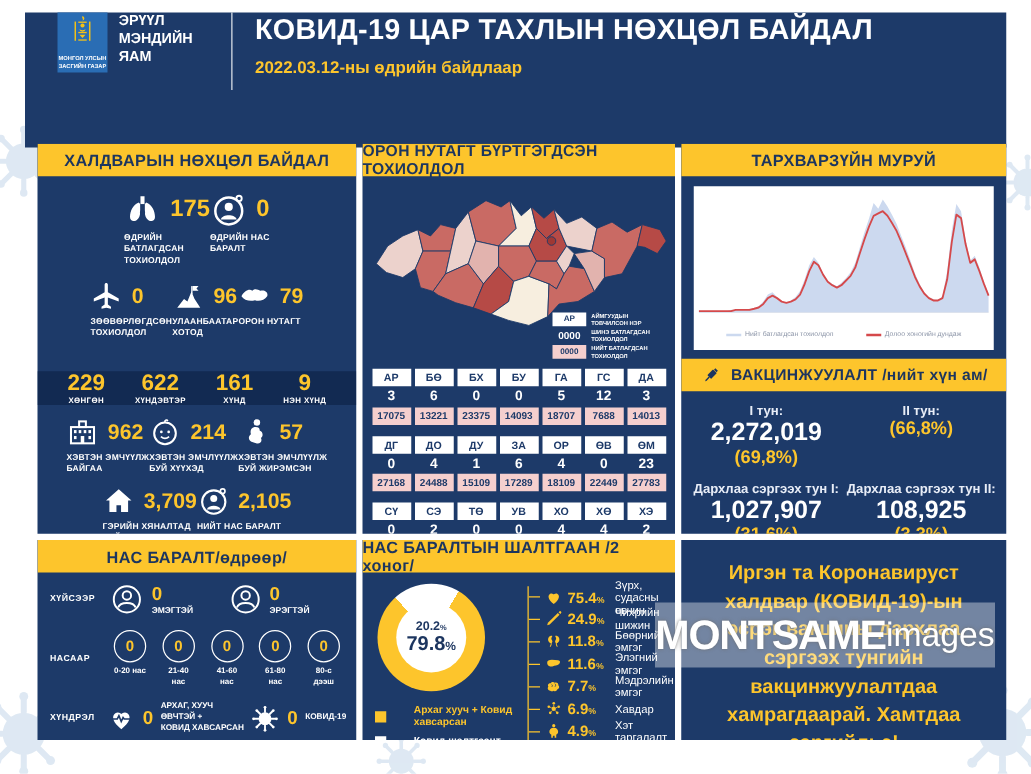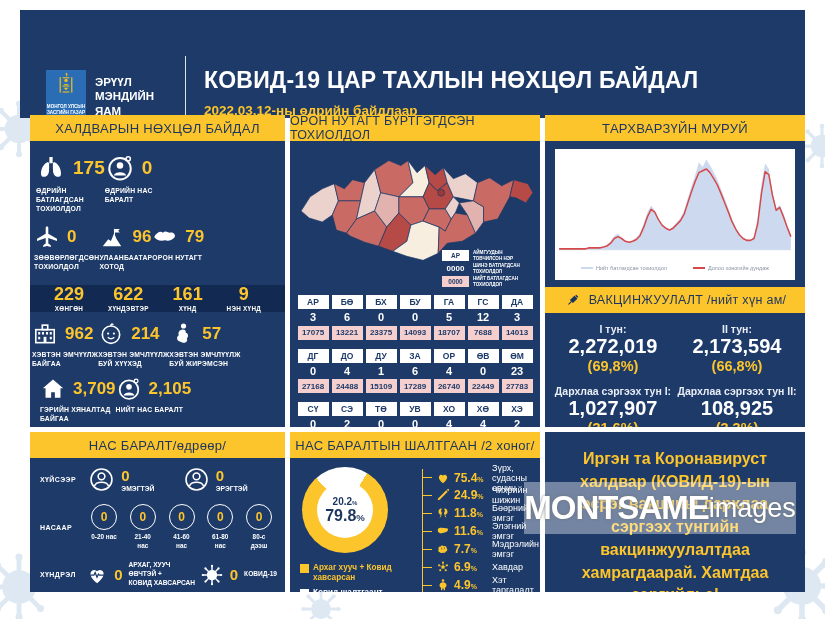--- a/index.html
+++ b/index.html
@@ -6,47 +6,47 @@
     --navy:#1d3a69; --navy-dark:#152e57; --navy-deep:#122a52;
     --yellow:#fdc52c; --pink-cell:#f5cfce;
     --map-dark:#b64a46; --map-med:#c96a64; --map-light:#ecd2cc; --map-light2:#e2b3ae; --map-cream:#f7eedf;
     --chart-area:#ccd9ef; --chart-line:#d5494b; --logo-blue:#2a6db4; --decor:#d9e5f1;
   }
   *{margin:0;padding:0;box-sizing:border-box}
   html,body{width:825px;height:619px}
   body{font-family:"Liberation Sans","DejaVu Sans",sans-serif;background:#fff;position:relative;overflow:hidden;color:#fff}
   .deco{position:absolute;color:var(--decor);opacity:.85;z-index:0}
   
-  header{position:absolute;left:20px;top:10px;width:785px;height:108px;background:var(--navy);display:flex;align-items:flex-end;z-index:1}
+  header{position:absolute;left:20px;top:10px;width:785px;height:108px;background:var(--navy);display:flex;align-items:flex-start;z-index:1}
   .logo-box{width:40px;height:48px;background:var(--logo-blue);margin-left:26px;display:flex;flex-direction:column;align-items:center;justify-content:flex-start;padding-top:2px}
   .logo-box svg{width:16px;height:30px}
   .logo-caption{font-size:4.6px;font-weight:bold;color:#fff;text-align:center;line-height:1.25;margin-top:2px;white-space:pre-line}
   .ministry{font-size:11.5px;font-weight:bold;line-height:1.25;margin-left:9px;white-space:pre-line;width:84px}
   .hdr-div{width:1px;height:62px;background:rgba(255,255,255,.85);margin:0 18px 0 6px}
   .hdr-title{font-size:23px;font-weight:bold;letter-spacing:.2px}
   .hdr-date{font-size:13.5px;color:var(--yellow);font-weight:bold;margin-top:9px}
   
   main{position:absolute;left:30px;top:115px;width:775px;height:477px;display:grid;grid-template-columns:255px 250px 260px;grid-template-rows:312px 160px;gap:5px;z-index:1}
   .panel{background:var(--navy);display:flex;flex-direction:column;overflow:hidden}
-  .pt{height:26px;flex:none;background:var(--yellow);color:#1c355f;font-weight:normal;font-size:13px;display:flex;align-items:center;justify-content:center;letter-spacing:.3px}
+  .pt{height:26px;flex:none;background:var(--yellow);color:#1c355f;font-weight:bold;font-size:13px;display:flex;align-items:center;justify-content:center;letter-spacing:.3px}
   
-  .inf-row{display:flex;justify-content:flex-start;align-items:flex-start}
+  .inf-row{display:flex;justify-content:center;align-items:flex-start}
   .r1{padding:12px 6px 2px 6px}
   .r2{padding:8px 4px 6px 4px}
   .r3{padding:9px 2px 2px 2px}
   .r4{padding:6px 10px}
   .stat{display:flex;flex-direction:column;max-width:92px}
   .stat-top{display:flex;align-items:center;gap:7px}
   .ic{color:#fff;flex:none}
   .ic-lg{width:30px;height:30px}
   .ic-md{width:26px;height:26px}
   .sv{color:var(--yellow);font-weight:bold;font-size:19px}
   .sv-sm{font-size:17px}
   .sl{font-size:6.8px;font-weight:bold;line-height:1.35;margin-top:3px;white-space:pre-line;letter-spacing:.2px}
-  .sev{height:48px;background:var(--navy-deep);display:flex;align-items:flex-start;justify-content:space-evenly;margin-top:8px}
+  .sev{height:48px;background:var(--navy-deep);display:flex;align-items:flex-start;justify-content:space-evenly;margin-top:20px}
   .sev-cell{text-align:center}
   .sev-v{color:var(--yellow);font-weight:bold;font-size:18px;line-height:1.1}
   .sev-l{font-size:6.3px;font-weight:bold;letter-spacing:.3px}
   
   .map-wrap{position:relative;flex:none;height:148px;padding:4px 4px 0 4px}
   .map-wrap svg{width:100%;height:100%}
   .map-legend{position:absolute;right:9px;bottom:2px;display:flex;flex-direction:column;gap:2px}
   .lg-row{display:flex;align-items:center;gap:4px}
   .lg-box{width:27px;height:11px;background:#fff;color:var(--navy);font-size:6.5px;font-weight:bold;display:flex;align-items:center;justify-content:center;flex:none}
   .lg-plain{background:none;color:#fff;font-size:8px}
@@ -85,21 +85,21 @@
   .comp-item svg{width:24px;height:24px;color:#fff}
   .comp-lab{font-size:6.6px;font-weight:bold;line-height:1.35;max-width:96px}
   
   .cause-body{display:flex;flex:1;padding:7px 6px 4px 10px;gap:6px}
   .donut-col{width:112px;flex:none;display:flex;flex-direction:column}
   .donut{width:86px;height:86px;border-radius:50%;position:relative;margin:2px 0 6px 2px}
   .donut-hole{position:absolute;left:15px;top:15px;width:56px;height:56px;border-radius:50%;background:#fff;display:flex;flex-direction:column;align-items:center;justify-content:center;color:#1c355f}
   .dv1{font-size:10px;font-weight:bold}
   .dv2{font-size:16px;font-weight:bold}
   .dv1 i,.dv2 i{font-style:normal;font-size:.6em}
-  .dl-item{display:flex;gap:4px;align-items:flex-start;margin-top:4px}
+  .dl-item{display:flex;gap:22px;align-items:center;margin-top:4px}
   .dl-sw{width:9px;height:9px;flex:none;margin-top:1px}
   .dl-lab{font-size:8.2px;font-weight:bold;line-height:1.25}
   .dl-y{color:var(--yellow)}
   .cause-list{flex:1;border-left:1px solid var(--yellow);margin:4px 0 4px 4px;padding-left:0;display:flex;flex-direction:column;justify-content:space-between}
   .cause-row{display:flex;align-items:center;gap:4px;height:17px}
   .cause-tick{width:9px;height:1px;background:var(--yellow);flex:none}
   .cause-ic{width:14px;height:14px;color:var(--yellow);flex:none}
   .cause-pct{color:var(--yellow);font-weight:bold;font-size:12px;width:34px;flex:none}
   .cause-pct i{font-style:normal;font-size:7px}
   .cause-label{font-size:9px;font-weight:normal}
@@ -522,21 +522,21 @@
        <div class="mt-total">15109</div>
      </div>
           <div class="mt-col">
        <div class="mt-abbr">ЗА</div>
        <div class="mt-new">6</div>
        <div class="mt-total">17289</div>
      </div>
           <div class="mt-col">
        <div class="mt-abbr">ОР</div>
        <div class="mt-new">4</div>
-       <div class="mt-total">26740</div>
+       <div class="mt-total">18109</div>
      </div>
           <div class="mt-col">
        <div class="mt-abbr">ӨВ</div>
        <div class="mt-new">0</div>
        <div class="mt-total">22449</div>
      </div>
           <div class="mt-col">
        <div class="mt-abbr">ӨМ</div>
        <div class="mt-new">23</div>
        <div class="mt-total">27783</div>
@@ -608,21 +608,20 @@
       <span>ВАКЦИНЖУУЛАЛТ /нийт хүн ам/</span>
     </div>
     <div class="vax-grid">
       <div>
           <div class="vax-label">I тун:</div>
           <div class="vax-value">2,272,019</div>
           <div class="vax-pct">(69,8%)</div>
         </div>
       <div>
           <div class="vax-label">II тун:</div>
-          <div class="vax-value">2,173,594</div>
           <div class="vax-pct">(66,8%)</div>
         </div>
       <div>
           <div class="vax-label">Дархлаа сэргээх тун I:</div>
           <div class="vax-value">1,027,907</div>
           <div class="vax-pct">(31,6%)</div>
         </div>
       <div>
           <div class="vax-label">Дархлаа сэргээх тун II:</div>
           <div class="vax-value">108,925</div>

